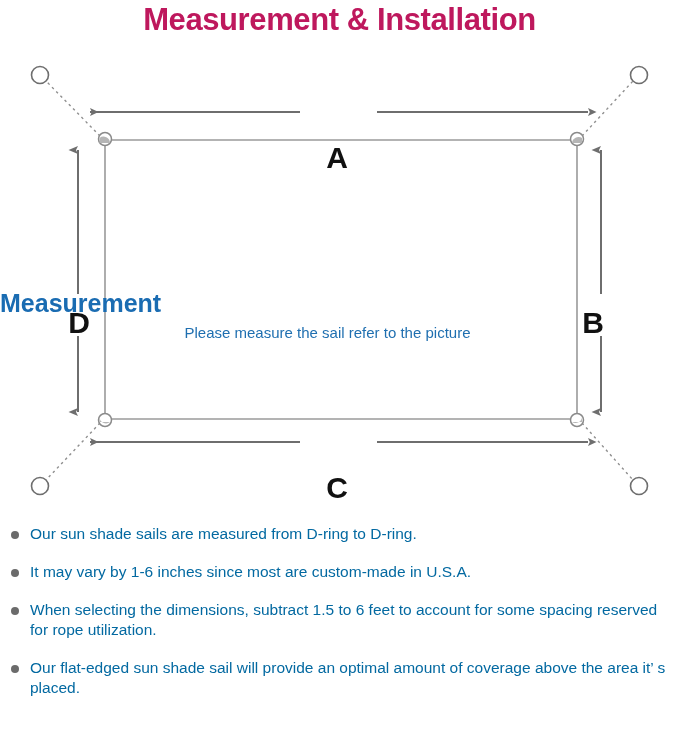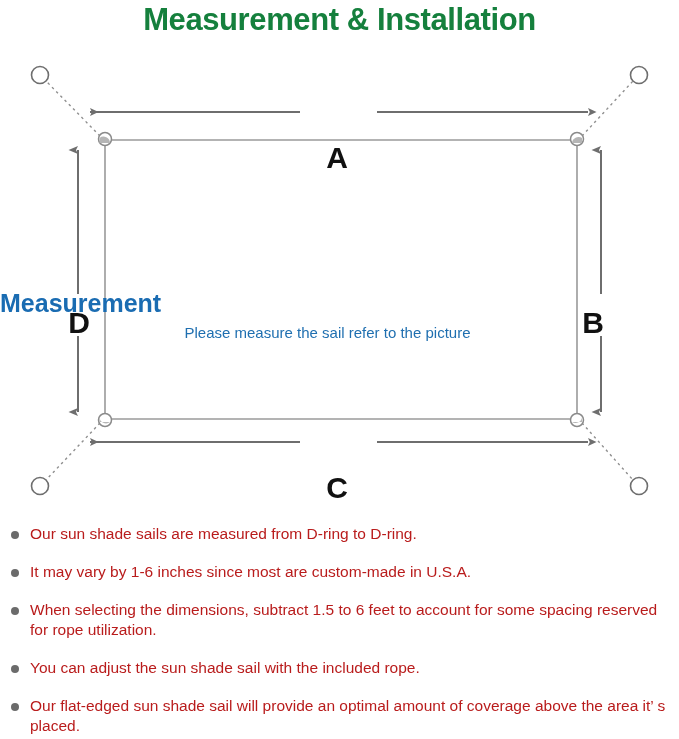--- a/index.html
+++ b/index.html
@@ -25,21 +25,21 @@
   .title {
     position: absolute;
     left: 0;
     top: 0;
     width: 679px;
     text-align: center;
     font-family: "Liberation Sans", sans-serif;
     font-weight: bold;
     font-size: 31px;
     letter-spacing: -0.4px;
-    color: #15803d;
+    color: #be185d;
     line-height: 40px;
     white-space: nowrap;
   }
 
   
   .diagram {
     position: absolute;
     left: 0;
     top: 46px;
     width: 679px;
@@ -92,21 +92,21 @@
   .notes {
     position: absolute;
     left: 0;
     top: 524px;
     width: 679px;
   }
   .note {
     position: relative;
     padding-left: 30px;
     padding-right: 4px;
-    color: #b91c1c;
+    color: #0369a1;
     font-size: 15.5px;
     line-height: 20px;
     margin-bottom: 18px;
   }
   .note .bullet {
     position: absolute;
     left: 11px;
     top: 7px;
     width: 8px;
     height: 8px;
@@ -210,21 +210,17 @@
     <div class="note">
       <span class="bullet"></span>
       <span class="note-text">It may vary by 1-6 inches since most are custom-made in U.S.A.</span>
     </div>
     <div class="note">
       <span class="bullet"></span>
       <span class="note-text">When selecting the dimensions, subtract 1.5 to 6 feet to account for some spacing reserved for rope utilization.</span>
     </div>
     <div class="note">
       <span class="bullet"></span>
-      <span class="note-text">You can adjust the sun shade sail with the included rope.</span>
-    </div>
-    <div class="note">
-      <span class="bullet"></span>
       <span class="note-text">Our flat-edged sun shade sail will provide an optimal amount of coverage above the area it’ s placed.</span>
     </div>
   </div>
 
 </div>
 
 </body></html>

